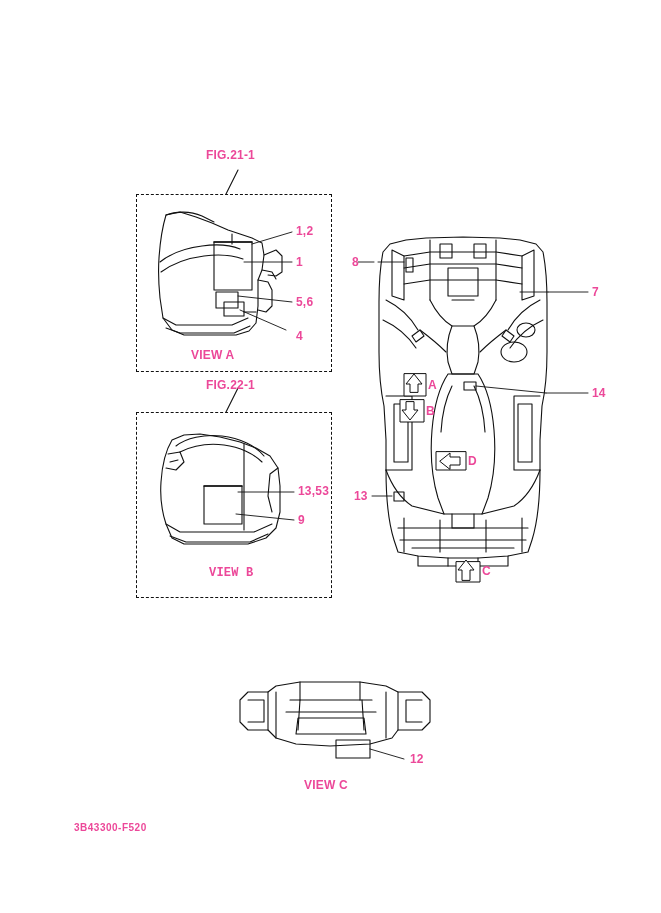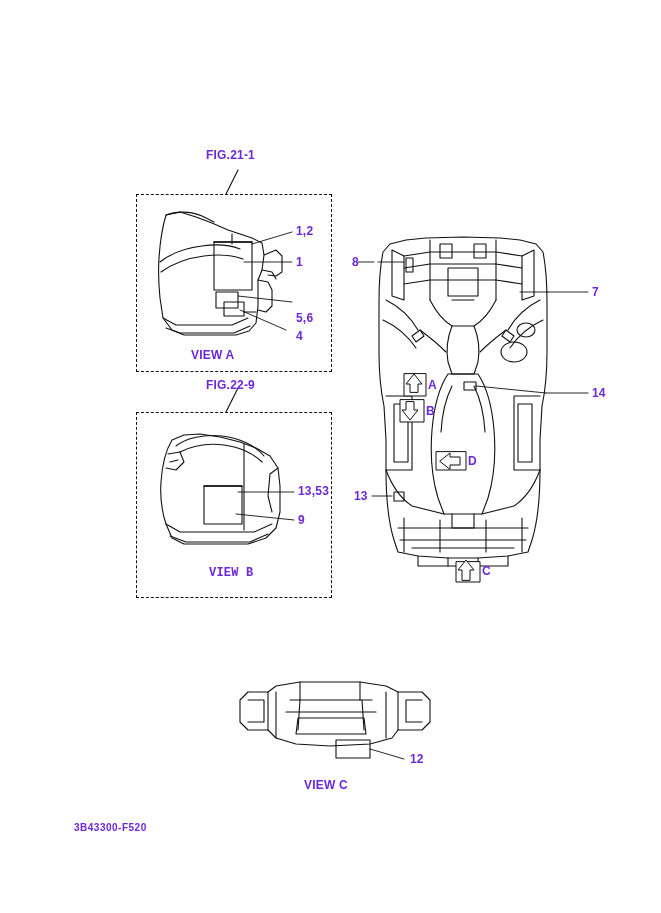--- a/index.html
+++ b/index.html
@@ -20,21 +20,21 @@
     left: 0; top: 0;
     width: 661px;
     height: 913px;
   }
   .lbl {
     position: absolute;
     font-size: 12px;
     font-weight: bold;
     letter-spacing: 0.2px;
     white-space: nowrap;
-    color: #6d28d9;
+    color: #ec4899;
   }
   .lbl.code { font-size: 10px; font-weight: bold; letter-spacing: 0.5px; }
   svg { display: block; }
   .dashbox {
     position: absolute;
     border: 1px dashed #111;
     box-sizing: border-box;
   }
 </style>
 </head>
@@ -250,29 +250,29 @@
         <path d="M462,580 L462,570 L458,570 L466,560 L474,570 L470,570 L470,580 Z" fill="#fff"></path>
       </g>
 
     </g>
   </svg>
 
   <div class="dashbox" style="left:136px;top:194px;width:196px;height:178px;"></div>
   <div class="dashbox" style="left:136px;top:412px;width:196px;height:186px;"></div>
 
   <div class="lbl" style="left:206px;top:148px;">FIG.21-1</div>
-  <div class="lbl" style="left:206px;top:378px;">FIG.22-9</div>
+  <div class="lbl" style="left:206px;top:378px;">FIG.22-1</div>
 
   <div class="lbl" style="left:191px;top:348px;">VIEW A</div>
   <div class="lbl" style="left:209px;top:566px;font-family:Liberation Mono, monospace;">VIEW B</div>
   <div class="lbl" style="left:304px;top:778px;">VIEW C</div>
 
   <div class="lbl" style="left:296px;top:224px;">1,2</div>
   <div class="lbl" style="left:296px;top:255px;">1</div>
-  <div class="lbl" style="left:296px;top:295px;margin-top:16px;">5,6</div>
+  <div class="lbl" style="left:296px;top:295px;">5,6</div>
   <div class="lbl" style="left:296px;top:329px;">4</div>
 
   <div class="lbl" style="left:298px;top:484px;">13,53</div>
   <div class="lbl" style="left:298px;top:513px;">9</div>
 
   <div class="lbl" style="left:352px;top:255px;">8</div>
   <div class="lbl" style="left:592px;top:285px;">7</div>
   <div class="lbl" style="left:592px;top:386px;">14</div>
   <div class="lbl" style="left:354px;top:489px;">13</div>
 

